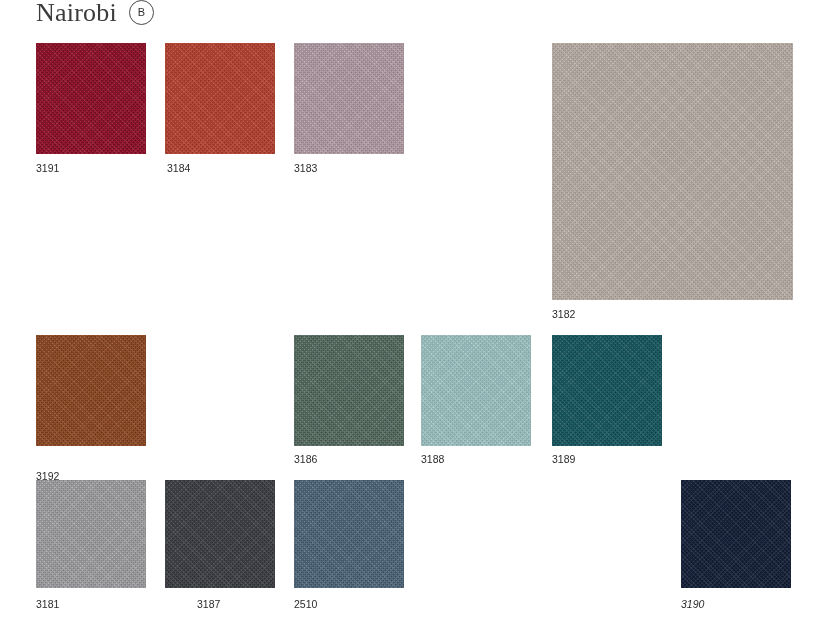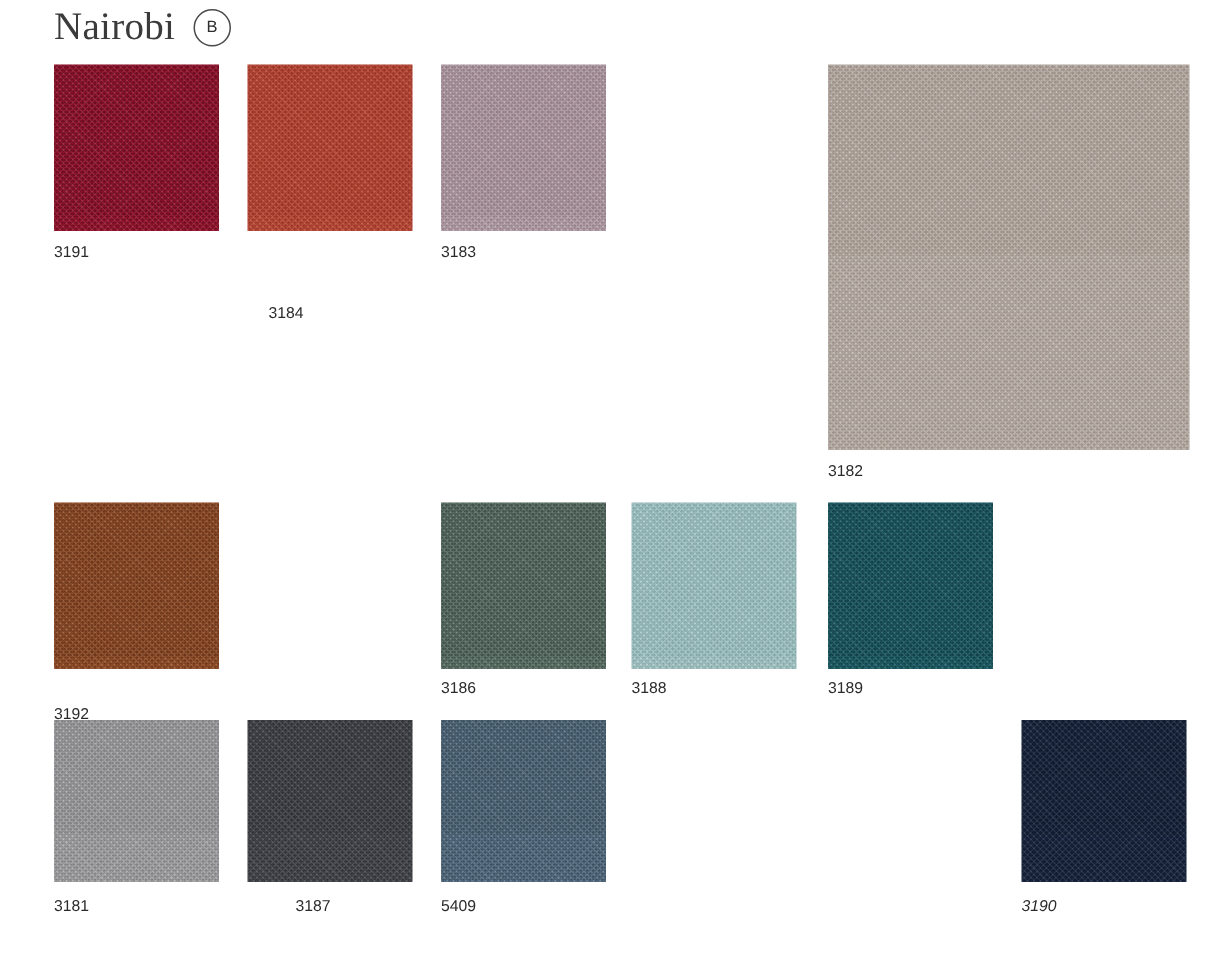--- a/index.html
+++ b/index.html
@@ -15,21 +15,21 @@
     overflow: hidden;
   }
 
   
   .header {
     position: absolute;
     left: 36px;
     top: 0px;
     height: 36px;
     display: flex;
-    align-items: center;
+    align-items: flex-start;
     gap: 12px;
   }
   .collection-title {
     font-family: "Liberation Serif", serif;
     font-size: 26px;
     line-height: 26px;
     font-weight: 400;
     color: #3b3b3b;
     letter-spacing: 0.2px;
     white-space: nowrap;
@@ -107,21 +107,21 @@
 </div>
 
 <div class="grid" id="swatch-grid">
     <div class="swatch-cell" style="left: 36px; top: 43px; width: 110px; height: 111px;">
       <div class="swatch" style="background: rgb(140, 15, 40);"></div>
     </div>
     <div class="swatch-label" style="position: absolute; left: 36px; top: 162px;">3191</div>
     <div class="swatch-cell" style="left: 165px; top: 43px; width: 110px; height: 111px;">
       <div class="swatch" style="background: rgb(180, 64, 47);"></div>
     </div>
-    <div class="swatch-label" style="position: absolute; left: 179px; top: 162px; margin-top: 41px;">3184</div>
+    <div class="swatch-label" style="position: absolute; left: 167px; top: 162px;">3184</div>
     <div class="swatch-cell" style="left: 294px; top: 43px; width: 110px; height: 111px;">
       <div class="swatch" style="background: rgb(176, 154, 163);"></div>
     </div>
     <div class="swatch-label" style="position: absolute; left: 294px; top: 162px;">3183</div>
     <div class="swatch-cell" style="left: 552px; top: 43px; width: 241px; height: 257px;">
       <div class="swatch" style="background: rgb(183, 172, 164);"></div>
     </div>
     <div class="swatch-label" style="position: absolute; left: 552px; top: 308px;">3182</div>
     <div class="swatch-cell" style="left: 36px; top: 335px; width: 110px; height: 111px;">
       <div class="swatch" style="background: rgb(138, 71, 34);"></div>
@@ -143,18 +143,18 @@
       <div class="swatch" style="background: rgb(157, 157, 160);"></div>
     </div>
     <div class="swatch-label" style="position: absolute; left: 36px; top: 598px;">3181</div>
     <div class="swatch-cell" style="left: 165px; top: 480px; width: 110px; height: 108px;">
       <div class="swatch" style="background: rgb(59, 61, 66);"></div>
     </div>
     <div class="swatch-label" style="position: absolute; left: 165px; top: 598px; margin-left: 32px;">3187</div>
     <div class="swatch-cell" style="left: 294px; top: 480px; width: 110px; height: 108px;">
       <div class="swatch" style="background: rgb(77, 101, 120);"></div>
     </div>
-    <div class="swatch-label" style="position: absolute; left: 294px; top: 598px;">5409</div>
+    <div class="swatch-label" style="position: absolute; left: 294px; top: 598px;">2510</div>
     <div class="swatch-cell" style="left: 681px; top: 480px; width: 110px; height: 108px;">
       <div class="swatch" style="background: rgb(19, 31, 54);"></div>
     </div>
     <div class="swatch-label" style="position: absolute; left: 681px; top: 598px; font-style: italic;">3190</div>
   </div>
 
 </body></html>

